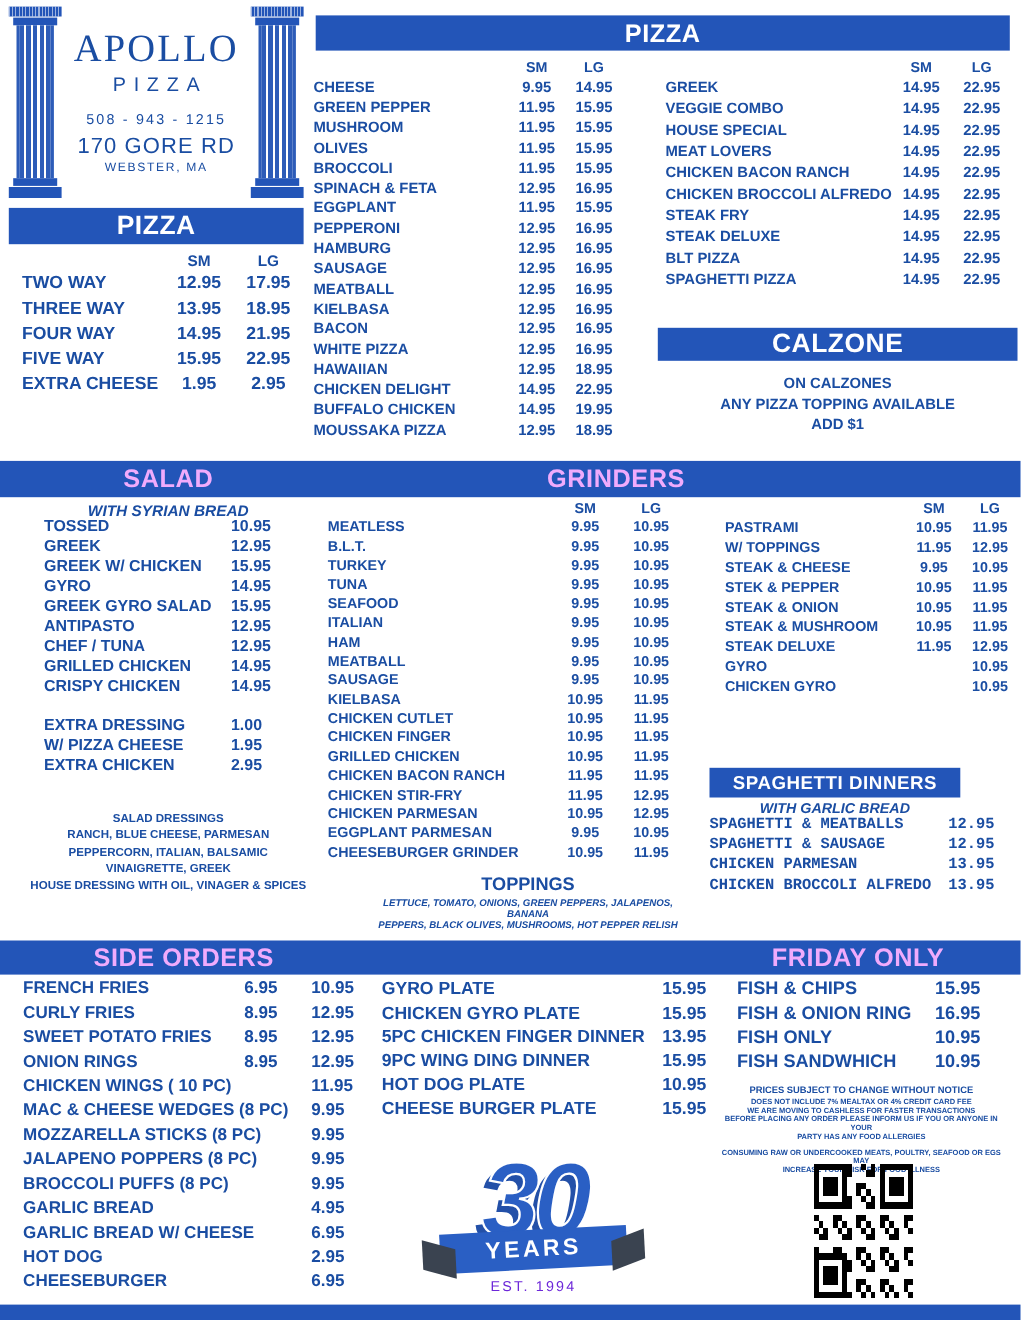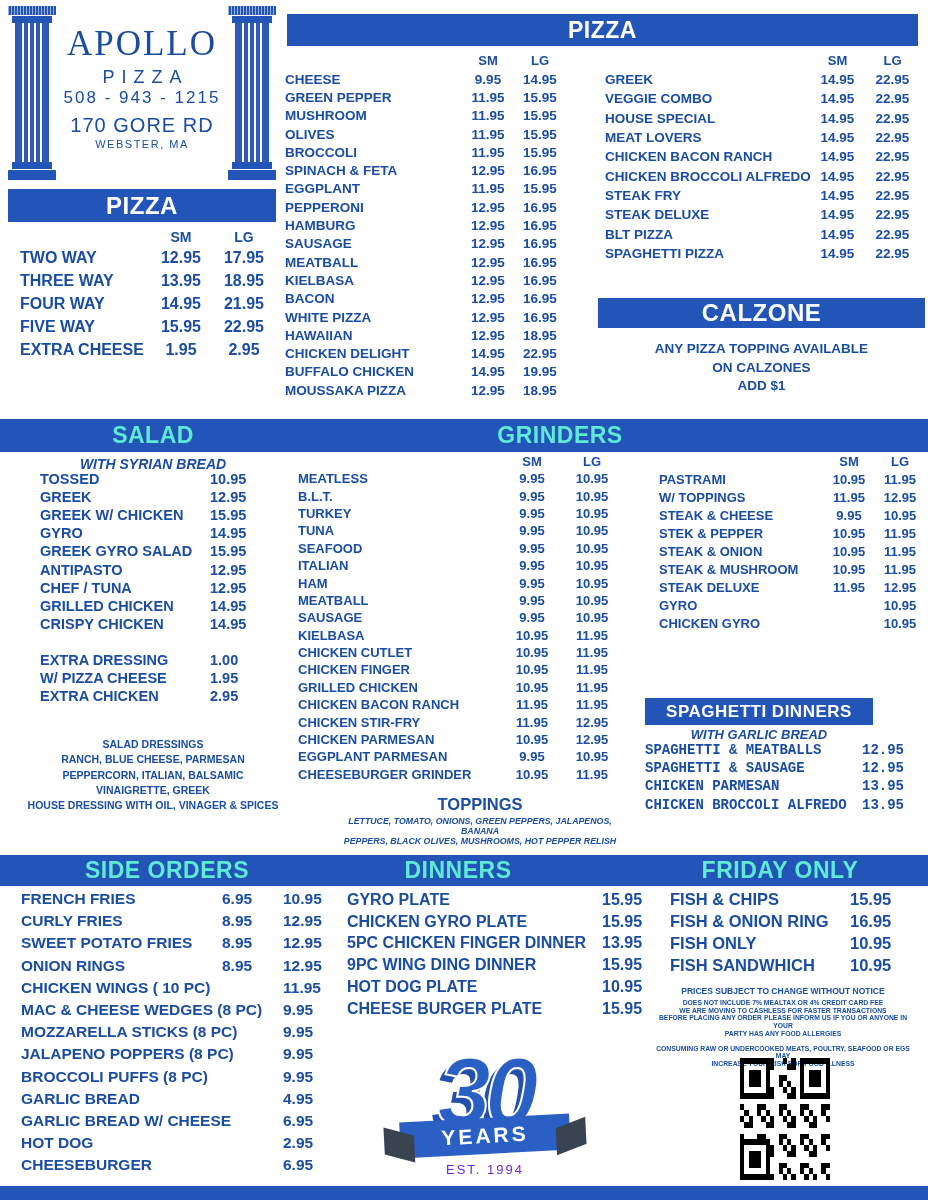--- a/index.html
+++ b/index.html
@@ -3,36 +3,36 @@
 <meta charset="utf-8">
 <style>
   :root{ --bar:#2355b8; --txt:#1a4da2; }
   html,body{margin:0;padding:0;background:#fff;}
   .page{position:relative;width:928px;height:1200px;background:#fff;overflow:hidden;
         font-family:"Liberation Sans",sans-serif;color:var(--txt);}
   .bar{position:absolute;background:var(--bar);color:#fff;font-weight:bold;
        display:flex;align-items:center;justify-content:center;letter-spacing:.5px;}
   .band{position:absolute;background:var(--bar);}
   .band-title{position:absolute;top:0;height:100%;display:flex;align-items:center;justify-content:center;
-              color:#5eead4;font-weight:bold;font-size:23px;letter-spacing:.5px;}
+              color:#f0abfc;font-weight:bold;font-size:23px;letter-spacing:.5px;}
   
   .logo-box{position:absolute;left:8px;top:4px;width:268px;height:180px;}
   .gcol{position:absolute;top:2px;width:48px;height:174px;display:flex;flex-direction:column;}
   .gcol.left{left:0;} .gcol.right{right:0;}
   .cap1{height:9px;background:var(--bar);
         background-image:repeating-linear-gradient(90deg,rgba(255,255,255,.55) 0 1px,transparent 1px 3px);}
   .cap2{height:7px;margin:1px 4px 0;background:var(--bar);}
   .shaft{flex:1;margin:0 7px;background:repeating-linear-gradient(90deg,#2d5cb8 0 4px,#ffffff 4px 6px);
          border-left:3px solid #2d5cb8;border-right:3px solid #2d5cb8;}
   .base1{height:7px;margin:0 4px 1px;background:var(--bar);}
   .base2{height:10px;background:var(--bar);}
   .logo-text{position:absolute;left:44px;right:44px;top:20px;text-align:center;color:var(--txt);}
   .logo-name{font-family:"Liberation Serif",serif;font-size:35px;letter-spacing:2px;}
   .logo-sub{font-size:18px;letter-spacing:7px;padding-left:7px;margin-top:3px;}
-  .logo-phone{font-size:17px;letter-spacing:2px;}
+  .logo-phone{font-size:13px;letter-spacing:2px;margin-top:13px;}
   .logo-addr{font-size:20px;letter-spacing:1px;margin-top:6px;}
   .logo-city{font-size:11px;letter-spacing:1.5px;margin-top:1px;}
   
   .list{position:absolute;font-weight:bold;color:var(--txt);}
   .row{display:grid;align-items:center;}
   .row span{white-space:nowrap;}
   .hdr span{text-align:center;}
   .pr{text-align:center;}
   .pl{text-align:left;}
   
@@ -137,21 +137,20 @@
 
   <div class="band" style="left:0;top:419px;width:928px;height:33px">
     <span class="band-title" style="left:0;width:306px">SALAD</span>
     <span class="band-title" style="left:430px;width:260px">GRINDERS</span>
   </div>
 
   <div class="bar" style="left:645px;top:698px;width:228px;height:27px;font-size:17px">SPAGHETTI DINNERS</div>
 
   <div class="band" style="left:0;top:855px;width:928px;height:31px">
     <span class="band-title" style="left:8px;width:318px">SIDE ORDERS</span>
-    <span class="band-title" style="left:338px;width:240px">DINNERS</span>
     <span class="band-title" style="left:652px;width:256px">FRIDAY ONLY</span>
   </div>
 
   <div class="list" id="pizza-left-list">
     <div class="row hdr">
       <span></span>
       <span>SM</span>
       <span>LG</span>
     </div>
 
@@ -365,22 +364,22 @@
 
       <div class="row">
         <span>SPAGHETTI  PIZZA</span>
         <span class="pr">14.95</span>
         <span class="pr">22.95</span>
       </div>
     </div>
 
   <div id="calzone-lines">
 
-  <div>ANY PIZZA TOPPING AVAILABLE</div>
-      <div>ON CALZONES</div>
+  <div>ON CALZONES</div>
+      <div>ANY PIZZA TOPPING AVAILABLE</div>
       <div>ADD $1</div>
     </div>
 
   <div id="salad-sub">WITH SYRIAN BREAD</div>
   <div class="list" id="salad-list">
 
       <div class="row">
         <span>TOSSED</span>
         <span class="pl">10.95</span>
       </div>

